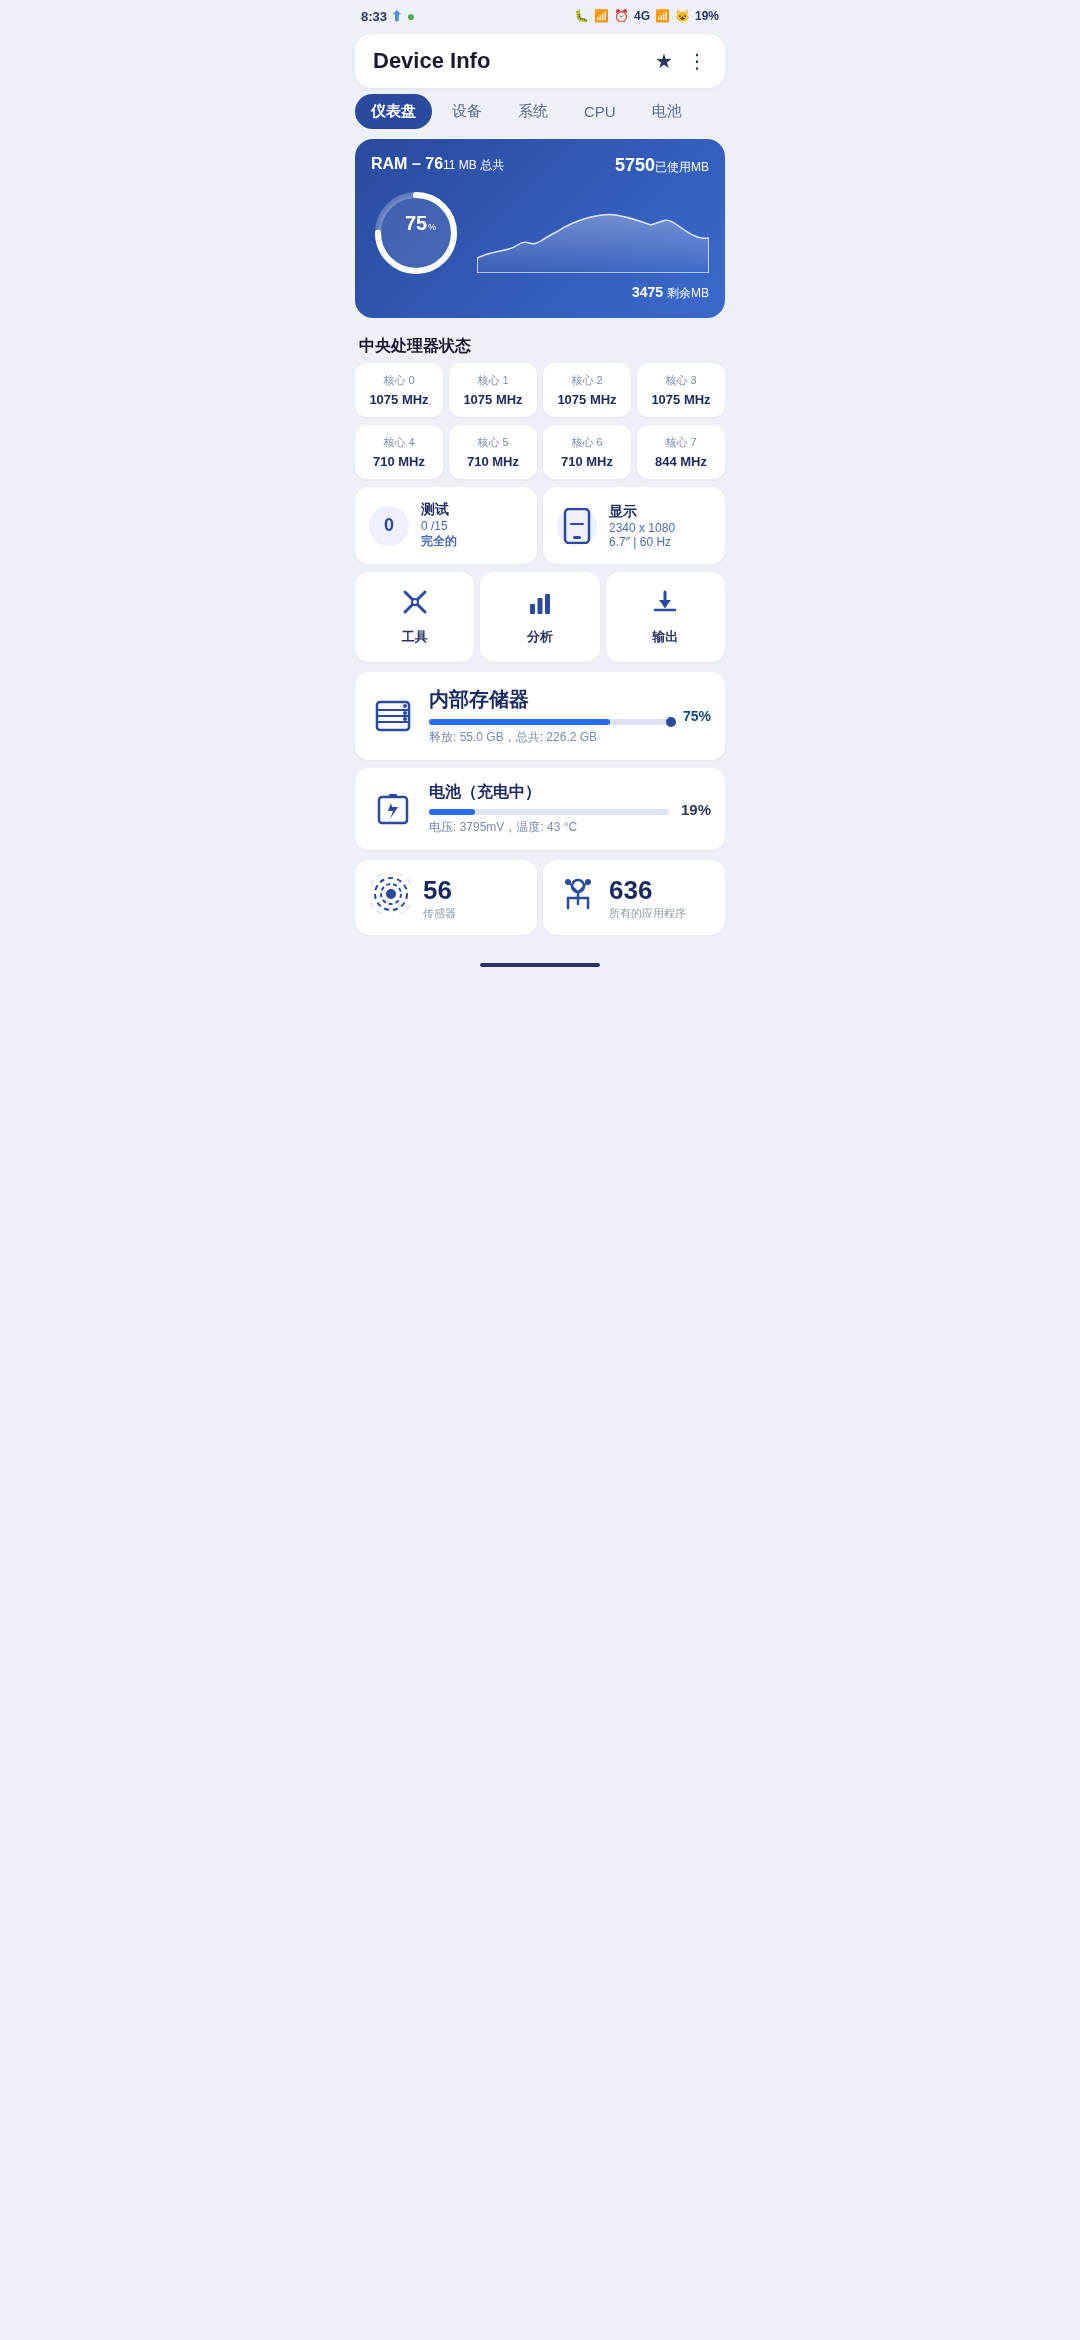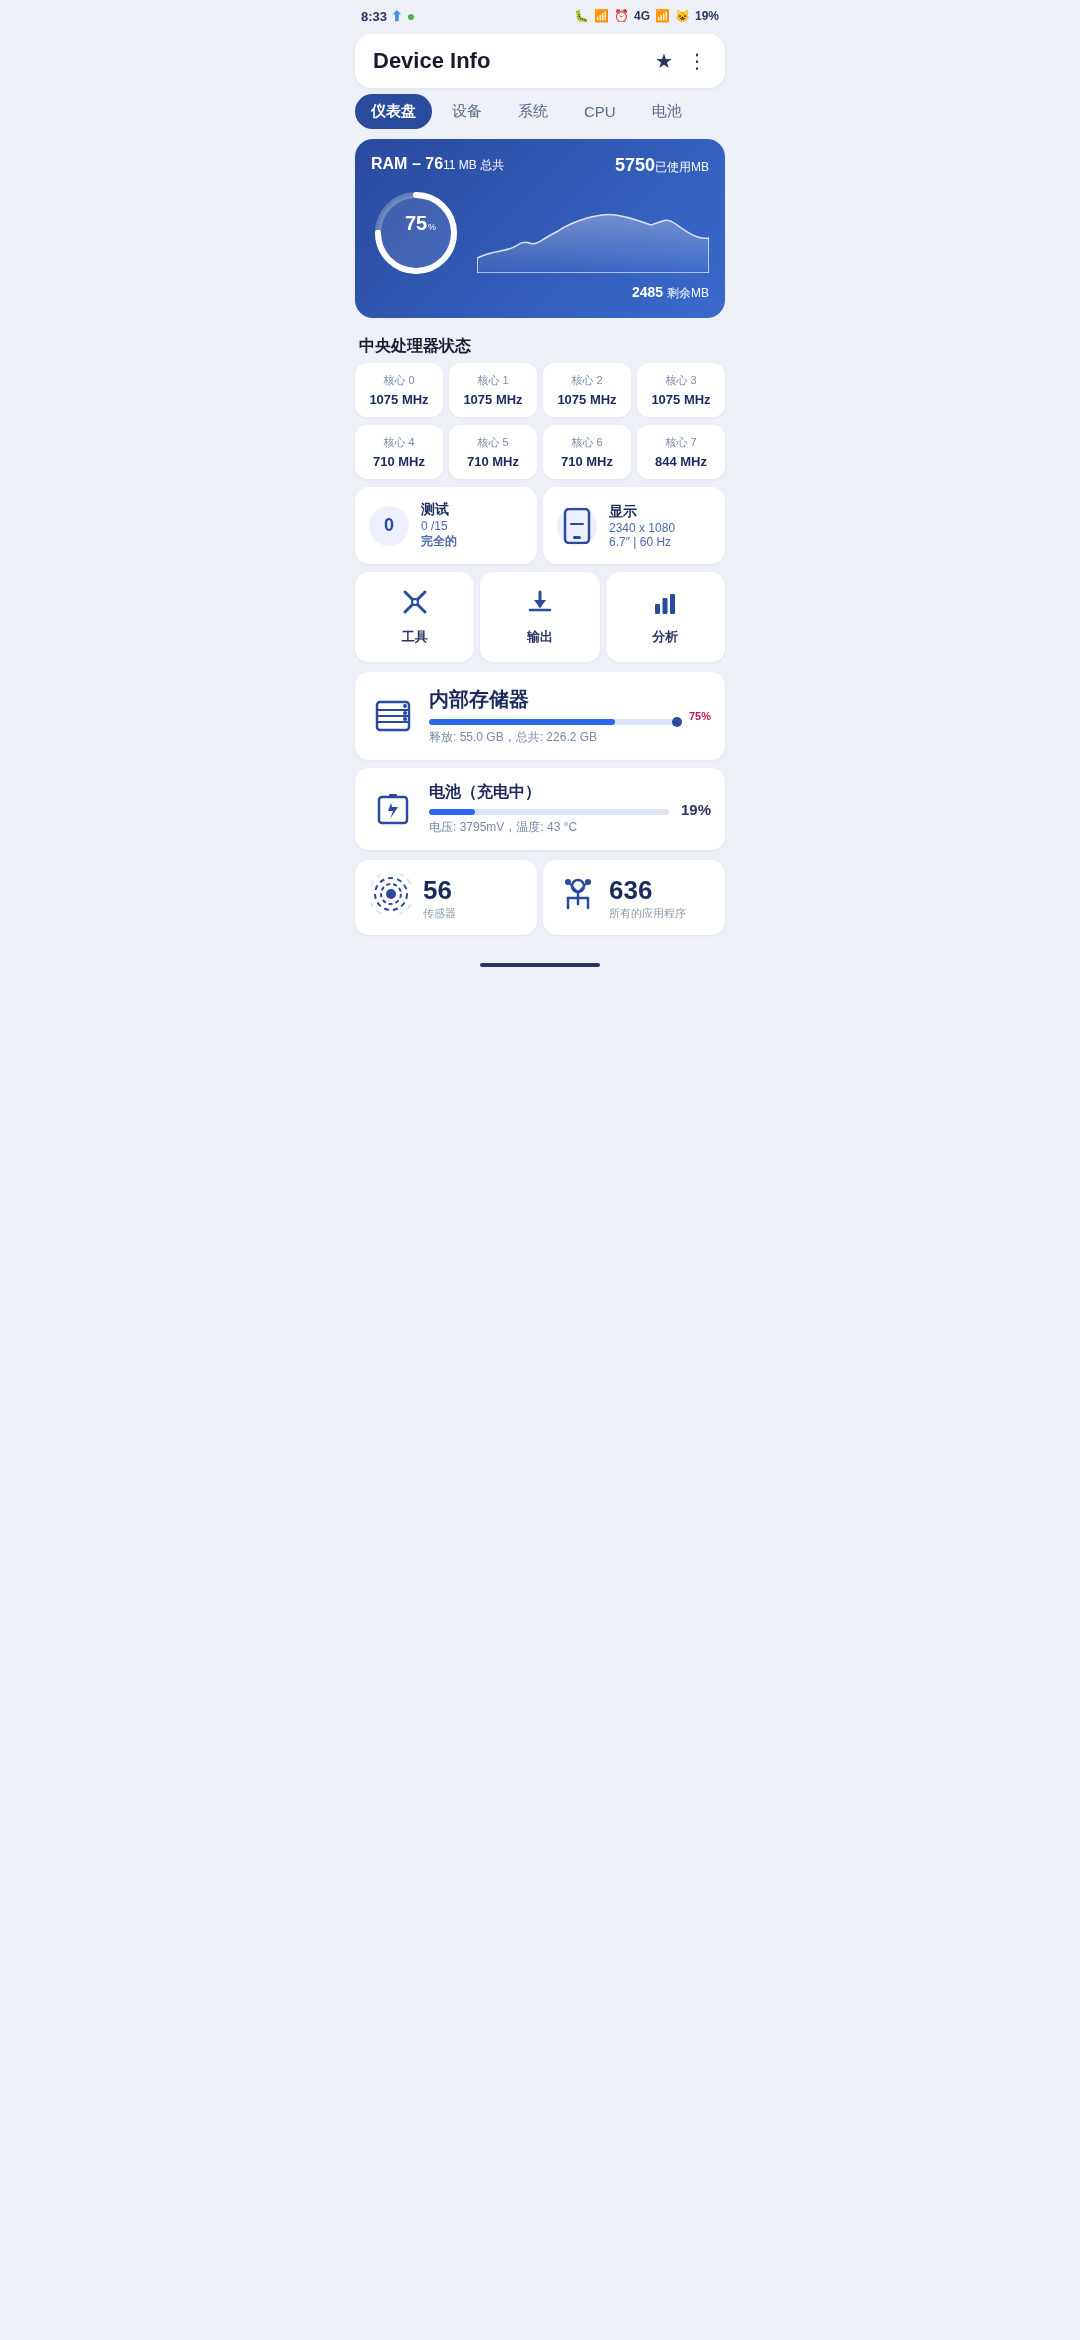--- a/index.html
+++ b/index.html
@@ -212,21 +212,21 @@
       color: #2a4a9e;
       font-size: 30px;
       flex-shrink: 0;
     }
     .storage-info { flex: 1; }
     .storage-title { font-size: 20px; font-weight: 700; color: #1a2a5e; margin-bottom: 6px; }
     .storage-bar-wrap { background: #dde3f5; border-radius: 4px; height: 6px; position: relative; margin-bottom: 4px; }
     .storage-bar { background: #2a6aee; border-radius: 4px; height: 6px; }
     .storage-bar-dot { width: 10px; height: 10px; background: #2a4a9e; border-radius: 50%; position: absolute; right: -5px; top: -2px; }
     .storage-sub { font-size: 12px; color: #7a8aaa; }
-    .storage-pct { font-size: 11px; font-weight: 700; color: #be185d; }
+    .storage-pct { font-size: 14px; font-weight: 700; color: #0c4a6e; }
 
     
     .battery-card {
       background: white;
       border-radius: 14px;
       margin: 0 10px 10px;
       padding: 14px;
       display: flex;
       align-items: center;
       gap: 12px;
@@ -345,21 +345,21 @@
           <linearGradient id="waveGrad" x1="0" y1="0" x2="0" y2="1">
             <stop offset="0%" stop-color="rgba(255,255,255,0.5)"></stop>
             <stop offset="100%" stop-color="rgba(255,255,255,0.05)"></stop>
           </linearGradient>
         </defs>
         <path d="M0,65 Q10,60 20,58 Q30,56 35,52 Q40,48 45,50 Q50,52 55,48 Q60,44 70,38 Q80,30 95,25 Q110,20 120,22 Q130,24 140,28 Q145,30 150,32 Q155,30 160,28 Q165,26 170,30 Q175,34 180,38 Q185,42 190,44 Q195,46 200,45 L200,80 L0,80 Z" fill="url(#waveGrad)" stroke="rgba(255,255,255,0.8)" stroke-width="1.5" fill-opacity="0.6"></path>
       </svg>
     </div>
   </div>
   <div class="ram-footer">
-    <span style="font-size:14px;font-weight:600;">2485</span> <span style="font-size:12px;">剩余MB</span>
+    <span style="font-size:14px;font-weight:600;">3475</span> <span style="font-size:12px;">剩余MB</span>
   </div>
 </div>
 
 <div class="section-title">中央处理器状态</div>
 
 <div class="cpu-grid">
   <div class="cpu-cell">
     <div class="core-name">核心 0</div>
     <div class="core-freq">1075 MHz</div>
   </div>
@@ -433,36 +433,36 @@
         <line x1="4" y1="24" x2="24" y2="4" stroke="#2a4a9e" stroke-width="3" stroke-linecap="round"></line>
         <line x1="4" y1="4" x2="24" y2="24" stroke="#2a4a9e" stroke-width="3" stroke-linecap="round"></line>
         <circle cx="14" cy="14" r="3" fill="white" stroke="#2a4a9e" stroke-width="2"></circle>
       </svg>
     </span>
     <span class="tool-label">工具</span>
   </div>
   <div class="tool-btn">
     <span class="tool-icon">
       <svg width="28" height="28" viewBox="0 0 28 28">
+        <rect x="4" y="16" width="5" height="10" rx="1" fill="#2a4a9e"></rect>
+        <rect x="11.5" y="10" width="5" height="16" rx="1" fill="#2a4a9e"></rect>
+        <rect x="19" y="6" width="5" height="20" rx="1" fill="#2a4a9e"></rect>
+      </svg>
+    </span>
+    <span class="tool-label">分析</span>
+  </div>
+  <div class="tool-btn">
+    <span class="tool-icon">
+      <svg width="28" height="28" viewBox="0 0 28 28">
         <path d="M14 4 L14 18" stroke="#2a4a9e" stroke-width="3" stroke-linecap="round"></path>
         <path d="M8 12 L14 20 L20 12" fill="#2a4a9e"></path>
         <path d="M4 22 L24 22" stroke="#2a4a9e" stroke-width="2.5" stroke-linecap="round"></path>
       </svg>
     </span>
     <span class="tool-label">输出</span>
-  </div>
-  <div class="tool-btn">
-    <span class="tool-icon">
-      <svg width="28" height="28" viewBox="0 0 28 28">
-        <rect x="4" y="16" width="5" height="10" rx="1" fill="#2a4a9e"></rect>
-        <rect x="11.5" y="10" width="5" height="16" rx="1" fill="#2a4a9e"></rect>
-        <rect x="19" y="6" width="5" height="20" rx="1" fill="#2a4a9e"></rect>
-      </svg>
-    </span>
-    <span class="tool-label">分析</span>
   </div>
 </div>
 
 <div class="storage-card">
   <div class="storage-icon">
     <svg width="44" height="44" viewBox="0 0 44 44">
       <rect x="6" y="8" width="32" height="28" rx="3" fill="none" stroke="#2a4a9e" stroke-width="2.5"></rect>
       <line x1="6" y1="16" x2="38" y2="16" stroke="#2a4a9e" stroke-width="2"></line>
       <line x1="6" y1="22" x2="38" y2="22" stroke="#2a4a9e" stroke-width="2"></line>
       <line x1="6" y1="28" x2="38" y2="28" stroke="#2a4a9e" stroke-width="2"></line>

